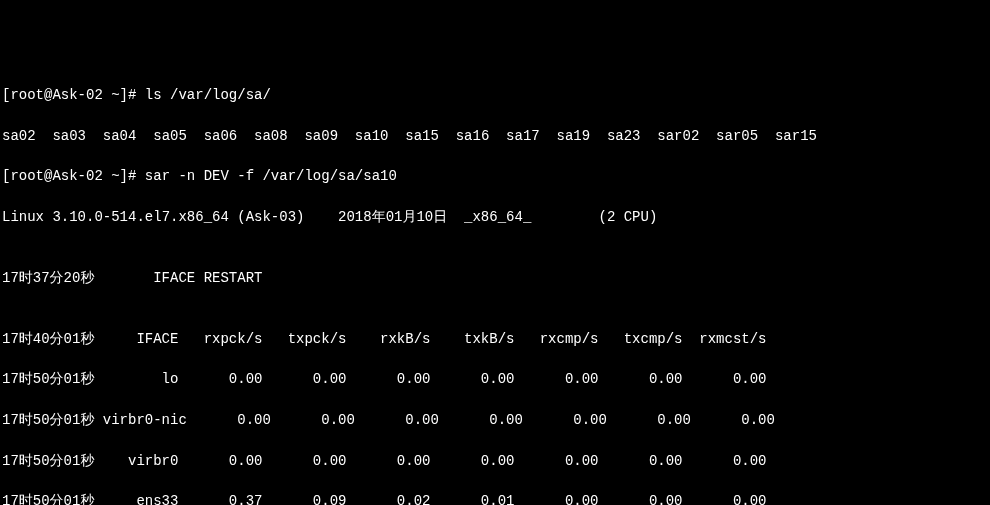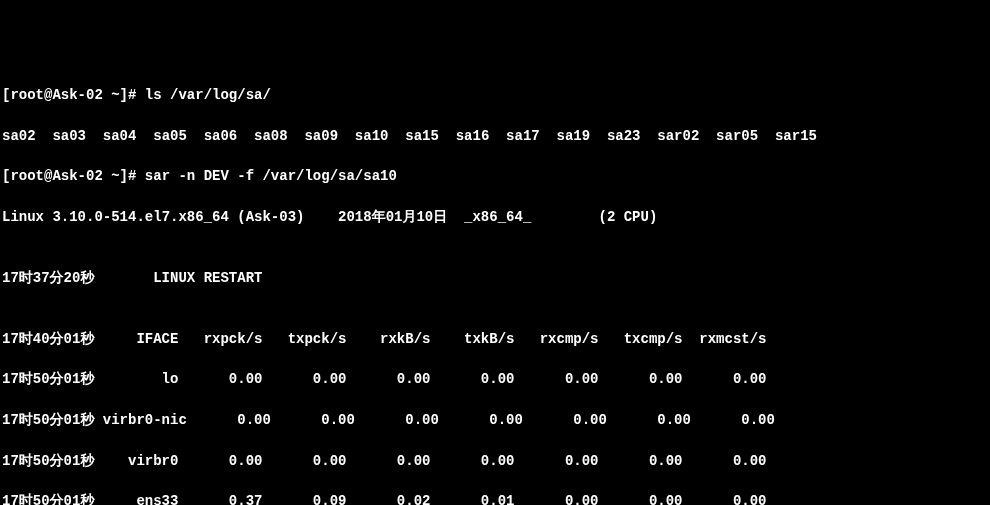--- a/index.html
+++ b/index.html
@@ -1,15 +1,15 @@
 <!DOCTYPE html>
 <html><head>
   <meta charset="utf-8">
   <style>
-    * { margin: 0; padding: 0; box-sizing: border-box; font-weight: bold; }
+    * { margin: 0; padding: 0; box-sizing: border-box; }
     body {
       background: #000;
       color: #fff;
       font-family: "Consolas", "Courier New", monospace;
       font-size: 14px;
       line-height: 1.45;
       width: 990px;
       height: 505px;
       padding: 4px 2px;
       overflow: hidden;
@@ -20,21 +20,21 @@
 </head>
 <body>
 
 
 
 <span class="line"><span>[root@Ask-02 ~]# </span><span>ls /var/log/sa/</span></span>
 <span class="line">sa02  sa03  sa04  sa05  sa06  sa08  sa09  sa10  sa15  sa16  sa17  sa19  sa23  sar02  sar05  sar15</span>
 <span class="line"><span>[root@Ask-02 ~]# </span><span>sar -n DEV -f /var/log/sa/sa10</span></span>
 <span class="line">Linux 3.10.0-514.el7.x86_64 (Ask-03)    2018年01月10日  _x86_64_        (2 CPU)</span>
 <span class="line"></span>
-<span class="line">17时37分20秒       LINUX RESTART</span>
+<span class="line">17时37分20秒       IFACE RESTART</span>
 <span class="line"></span>
 <span class="line">17时40分01秒     IFACE   rxpck/s   txpck/s    rxkB/s    txkB/s   rxcmp/s   txcmp/s  rxmcst/s</span>
 <span class="line">17时50分01秒        lo      0.00      0.00      0.00      0.00      0.00      0.00      0.00</span>
 <span class="line">17时50分01秒 virbr0-nic      0.00      0.00      0.00      0.00      0.00      0.00      0.00</span>
 <span class="line">17时50分01秒    virbr0      0.00      0.00      0.00      0.00      0.00      0.00      0.00</span>
 <span class="line">17时50分01秒     ens33      0.37      0.09      0.02      0.01      0.00      0.00      0.00</span>
 
 
 
 

